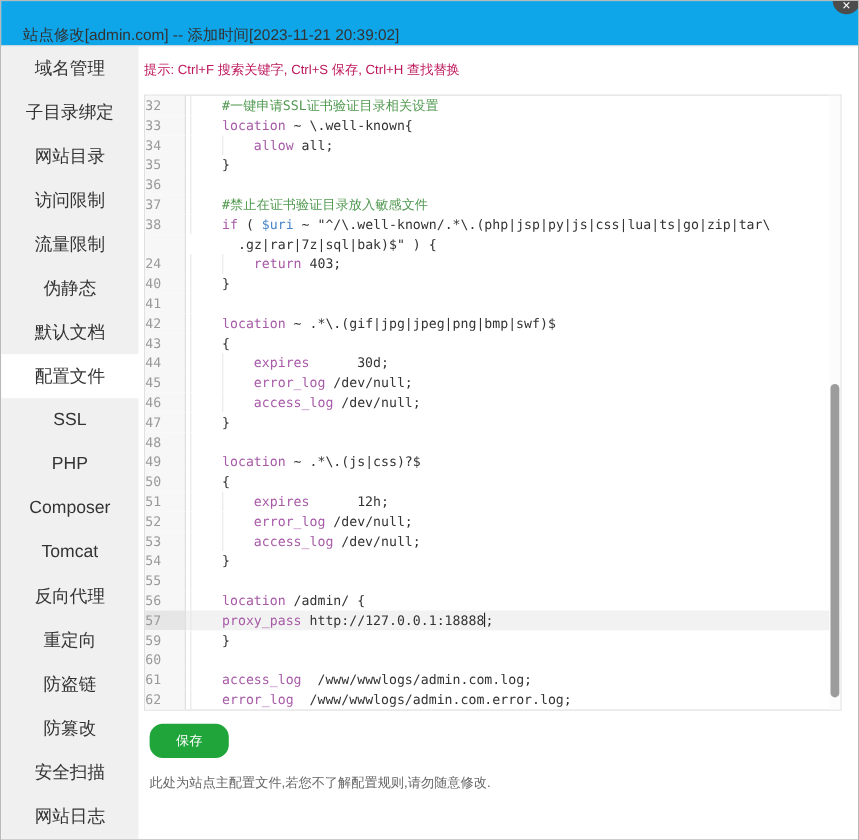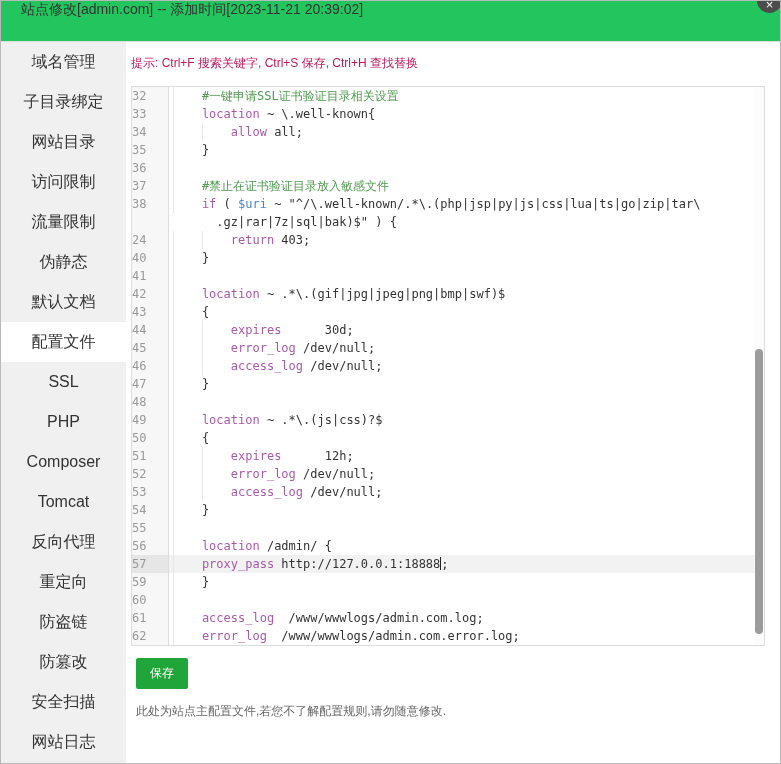--- a/index.html
+++ b/index.html
@@ -1,22 +1,22 @@
 <!DOCTYPE html>
 <html style="--kw: #a75ba7; --cm: #509950; --vr: #4a86c8; --txt: #333333; --activebg: #f2f2f2; --green: #20a53a;"><head>
 <meta charset="utf-8">
 <style>
   * { margin:0; padding:0; box-sizing:border-box; }
   html,body { width:781px; height:764px; overflow:hidden; background:#fff;
               font-family:"Liberation Sans", sans-serif; }
   .page { position:relative; width:781px; height:764px; border:1px solid #b9b9b9;
           display:flex; flex-direction:column; overflow:hidden; background:#fff; }
 
-  .title-bar { height:41px; flex:0 0 41px; background:#22c55e; border-bottom:1px solid #ddd;
-               display:flex; align-items:flex-start; padding-left:20px;
+  .title-bar { height:41px; flex:0 0 41px; background:#0ea5e9; border-bottom:1px solid #ddd;
+               display:flex; align-items:flex-end; padding-left:20px;
                font-size:14px; color:#333; }
   .close-btn { position:absolute; top:-13px; right:-2px; width:25px; height:25px;
                border-radius:50%; background:#4c4c4c; color:#fff; font-size:13px;
                display:flex; align-items:flex-end; justify-content:center;
                line-height:1; padding-bottom:2px; cursor:pointer; z-index:5; }
 
   .body-row { flex:1; display:flex; overflow:hidden; }
 
   .sidebar { width:125px; flex:0 0 125px; background:#f0f0f0; }
   .side-item { height:40px; display:flex; align-items:center; justify-content:center;
@@ -40,23 +40,23 @@
   .tk-c { color:var(--cm); }
   .tk-v { color:var(--vr); }
   .tk-t { color:var(--txt); }
   .cursor { display:inline-block; width:1px; height:13px; background:#222;
             vertical-align:-2px; }
 
   .vscroll { position:absolute; top:0; right:0; bottom:0; width:10px; background:#fcfcfc; }
   .vthumb  { position:absolute; left:1px; width:8px; top:47%; height:51%;
              background:#9c9c9c; border-radius:4px; cursor:pointer; }
 
-  .save-btn { display:inline-block; margin:12px 0 0 5px; padding:7px 14px;
+  .save-btn { display:inline-block; margin:12px 0 0 5px; padding:7px 24px;
               background:var(--green); color:#fff; font-size:12px; border:none;
-              border-radius:2px; cursor:pointer; }
+              border-radius:12px; cursor:pointer; }
   .footer-note { margin:14px 0 0 5px; font-size:12px; color:#666; }
 </style>
 </head>
 <body>
 
 <div class="page">
   <div class="close-btn">×</div>
 
   <div class="title-bar">
     <span>站点修改[admin.com] -- 添加时间[2023-11-21 20:39:02]</span>

